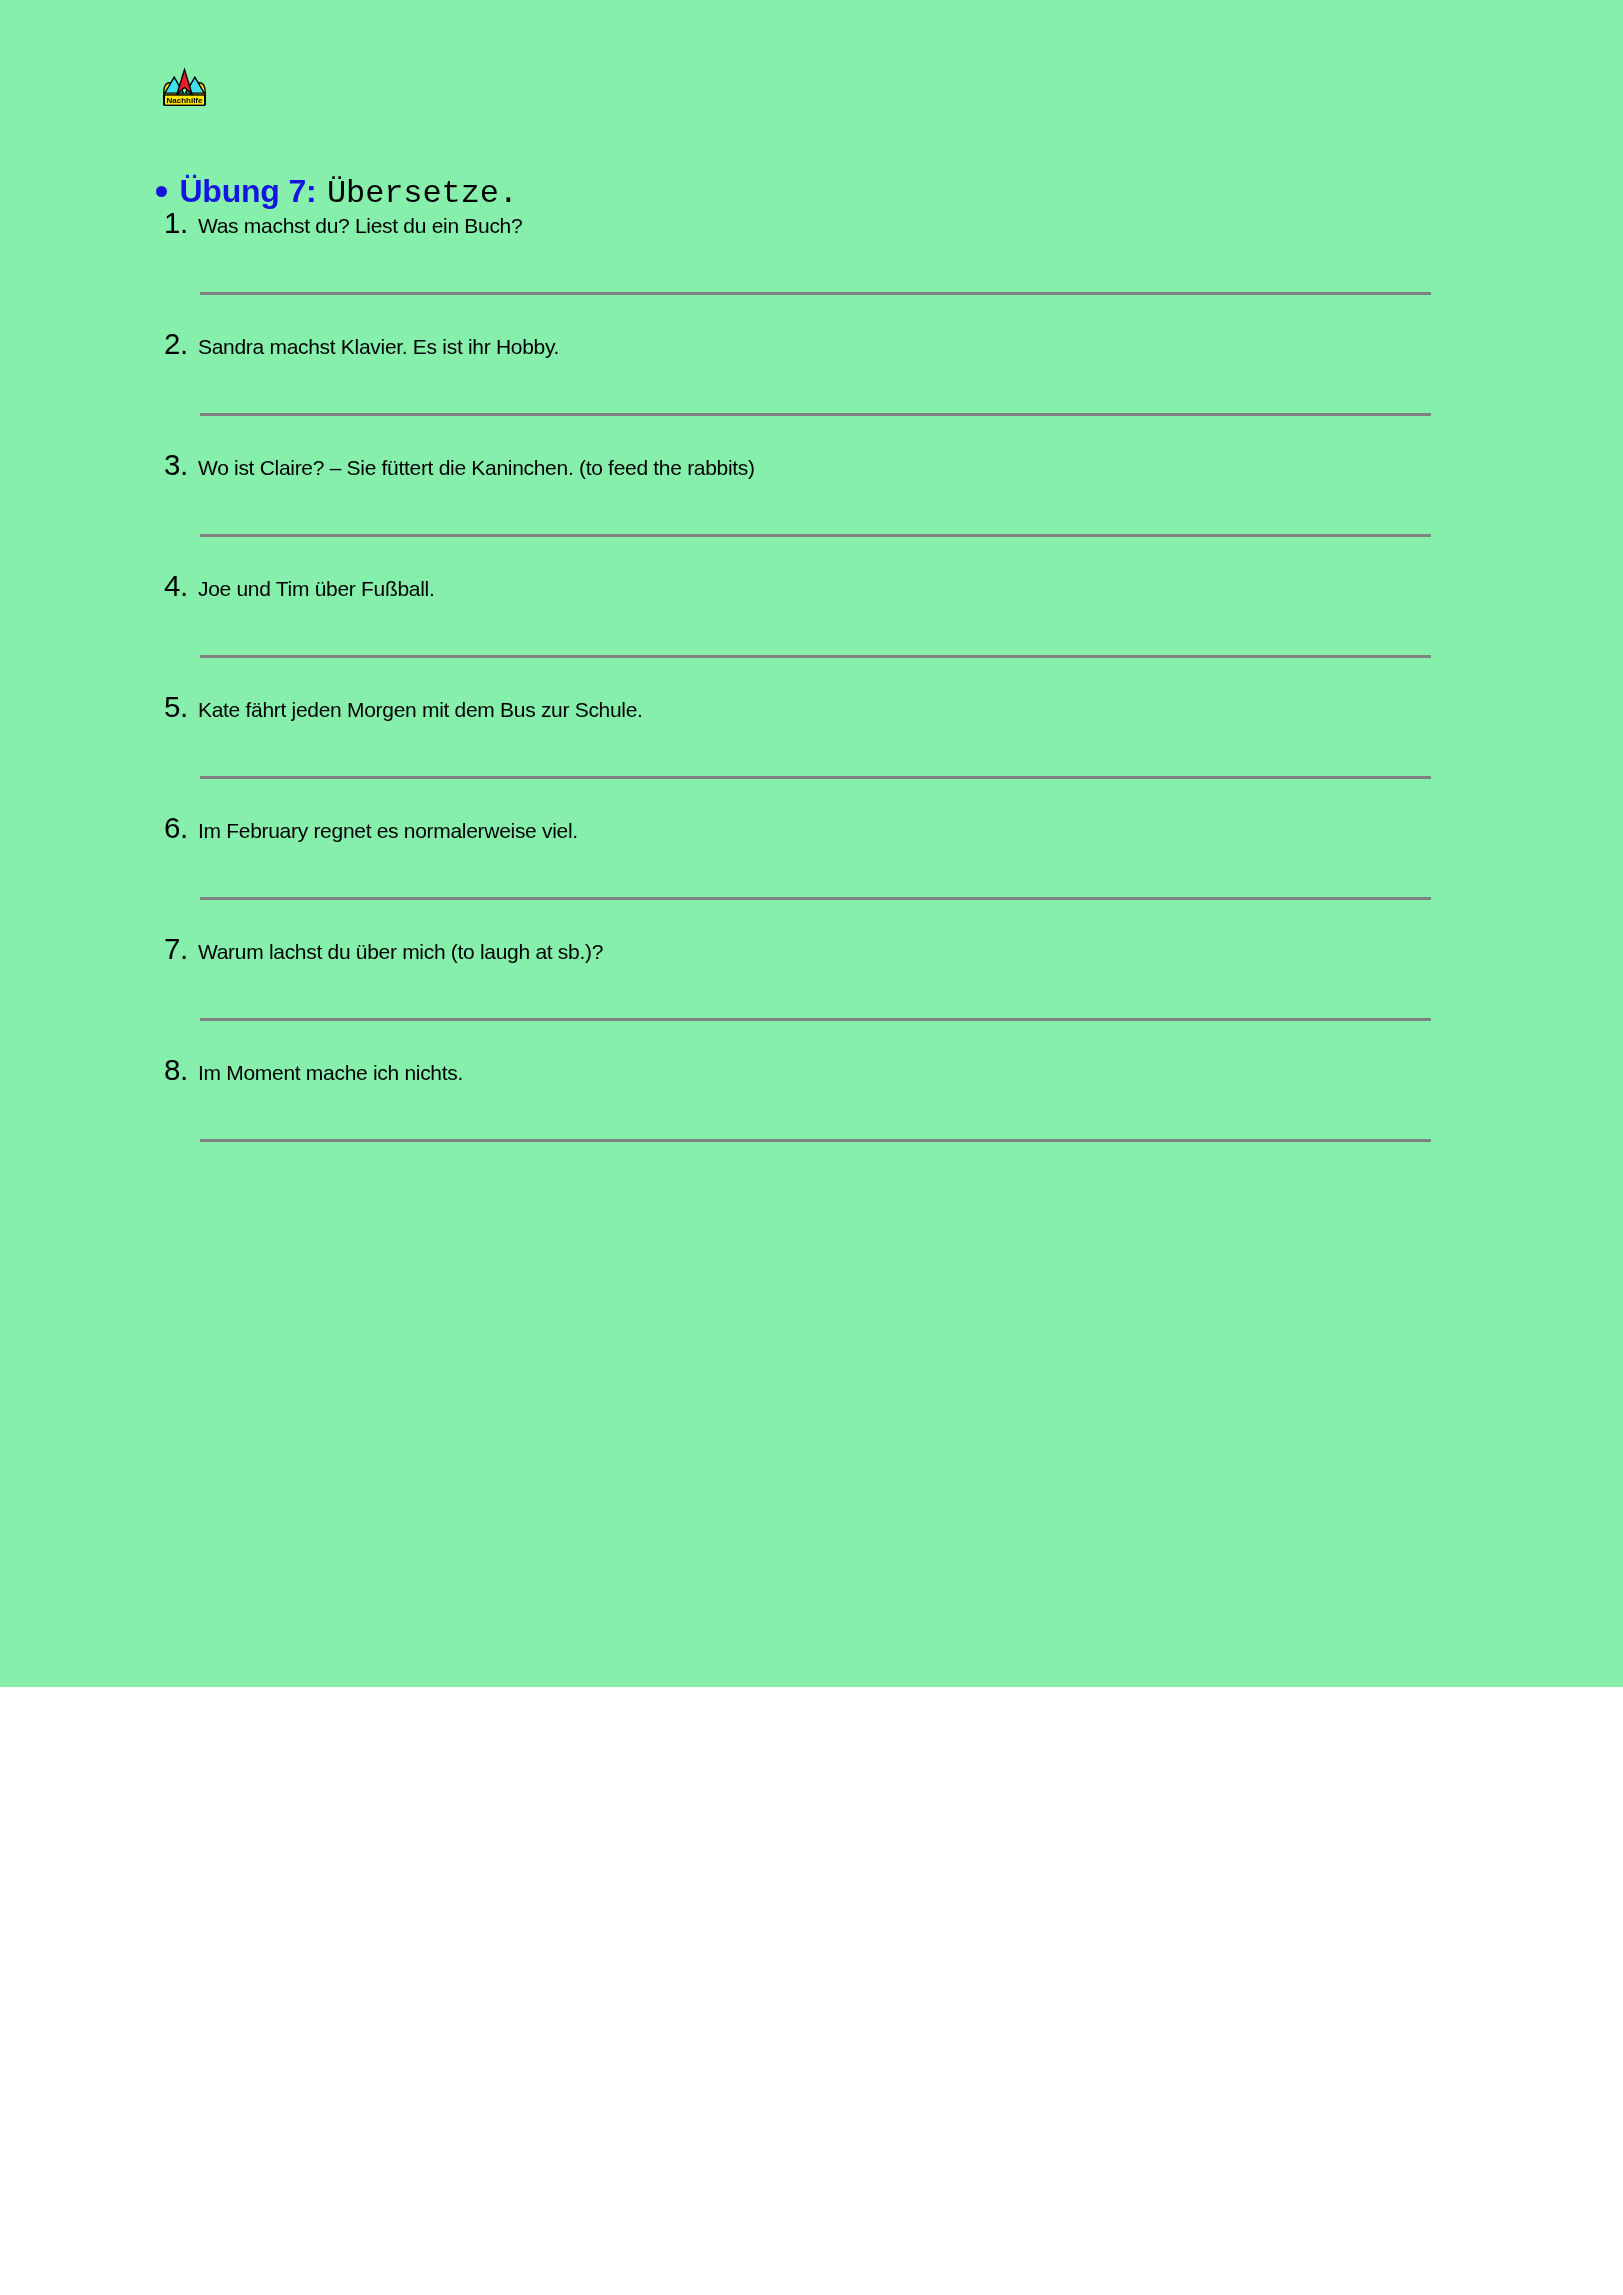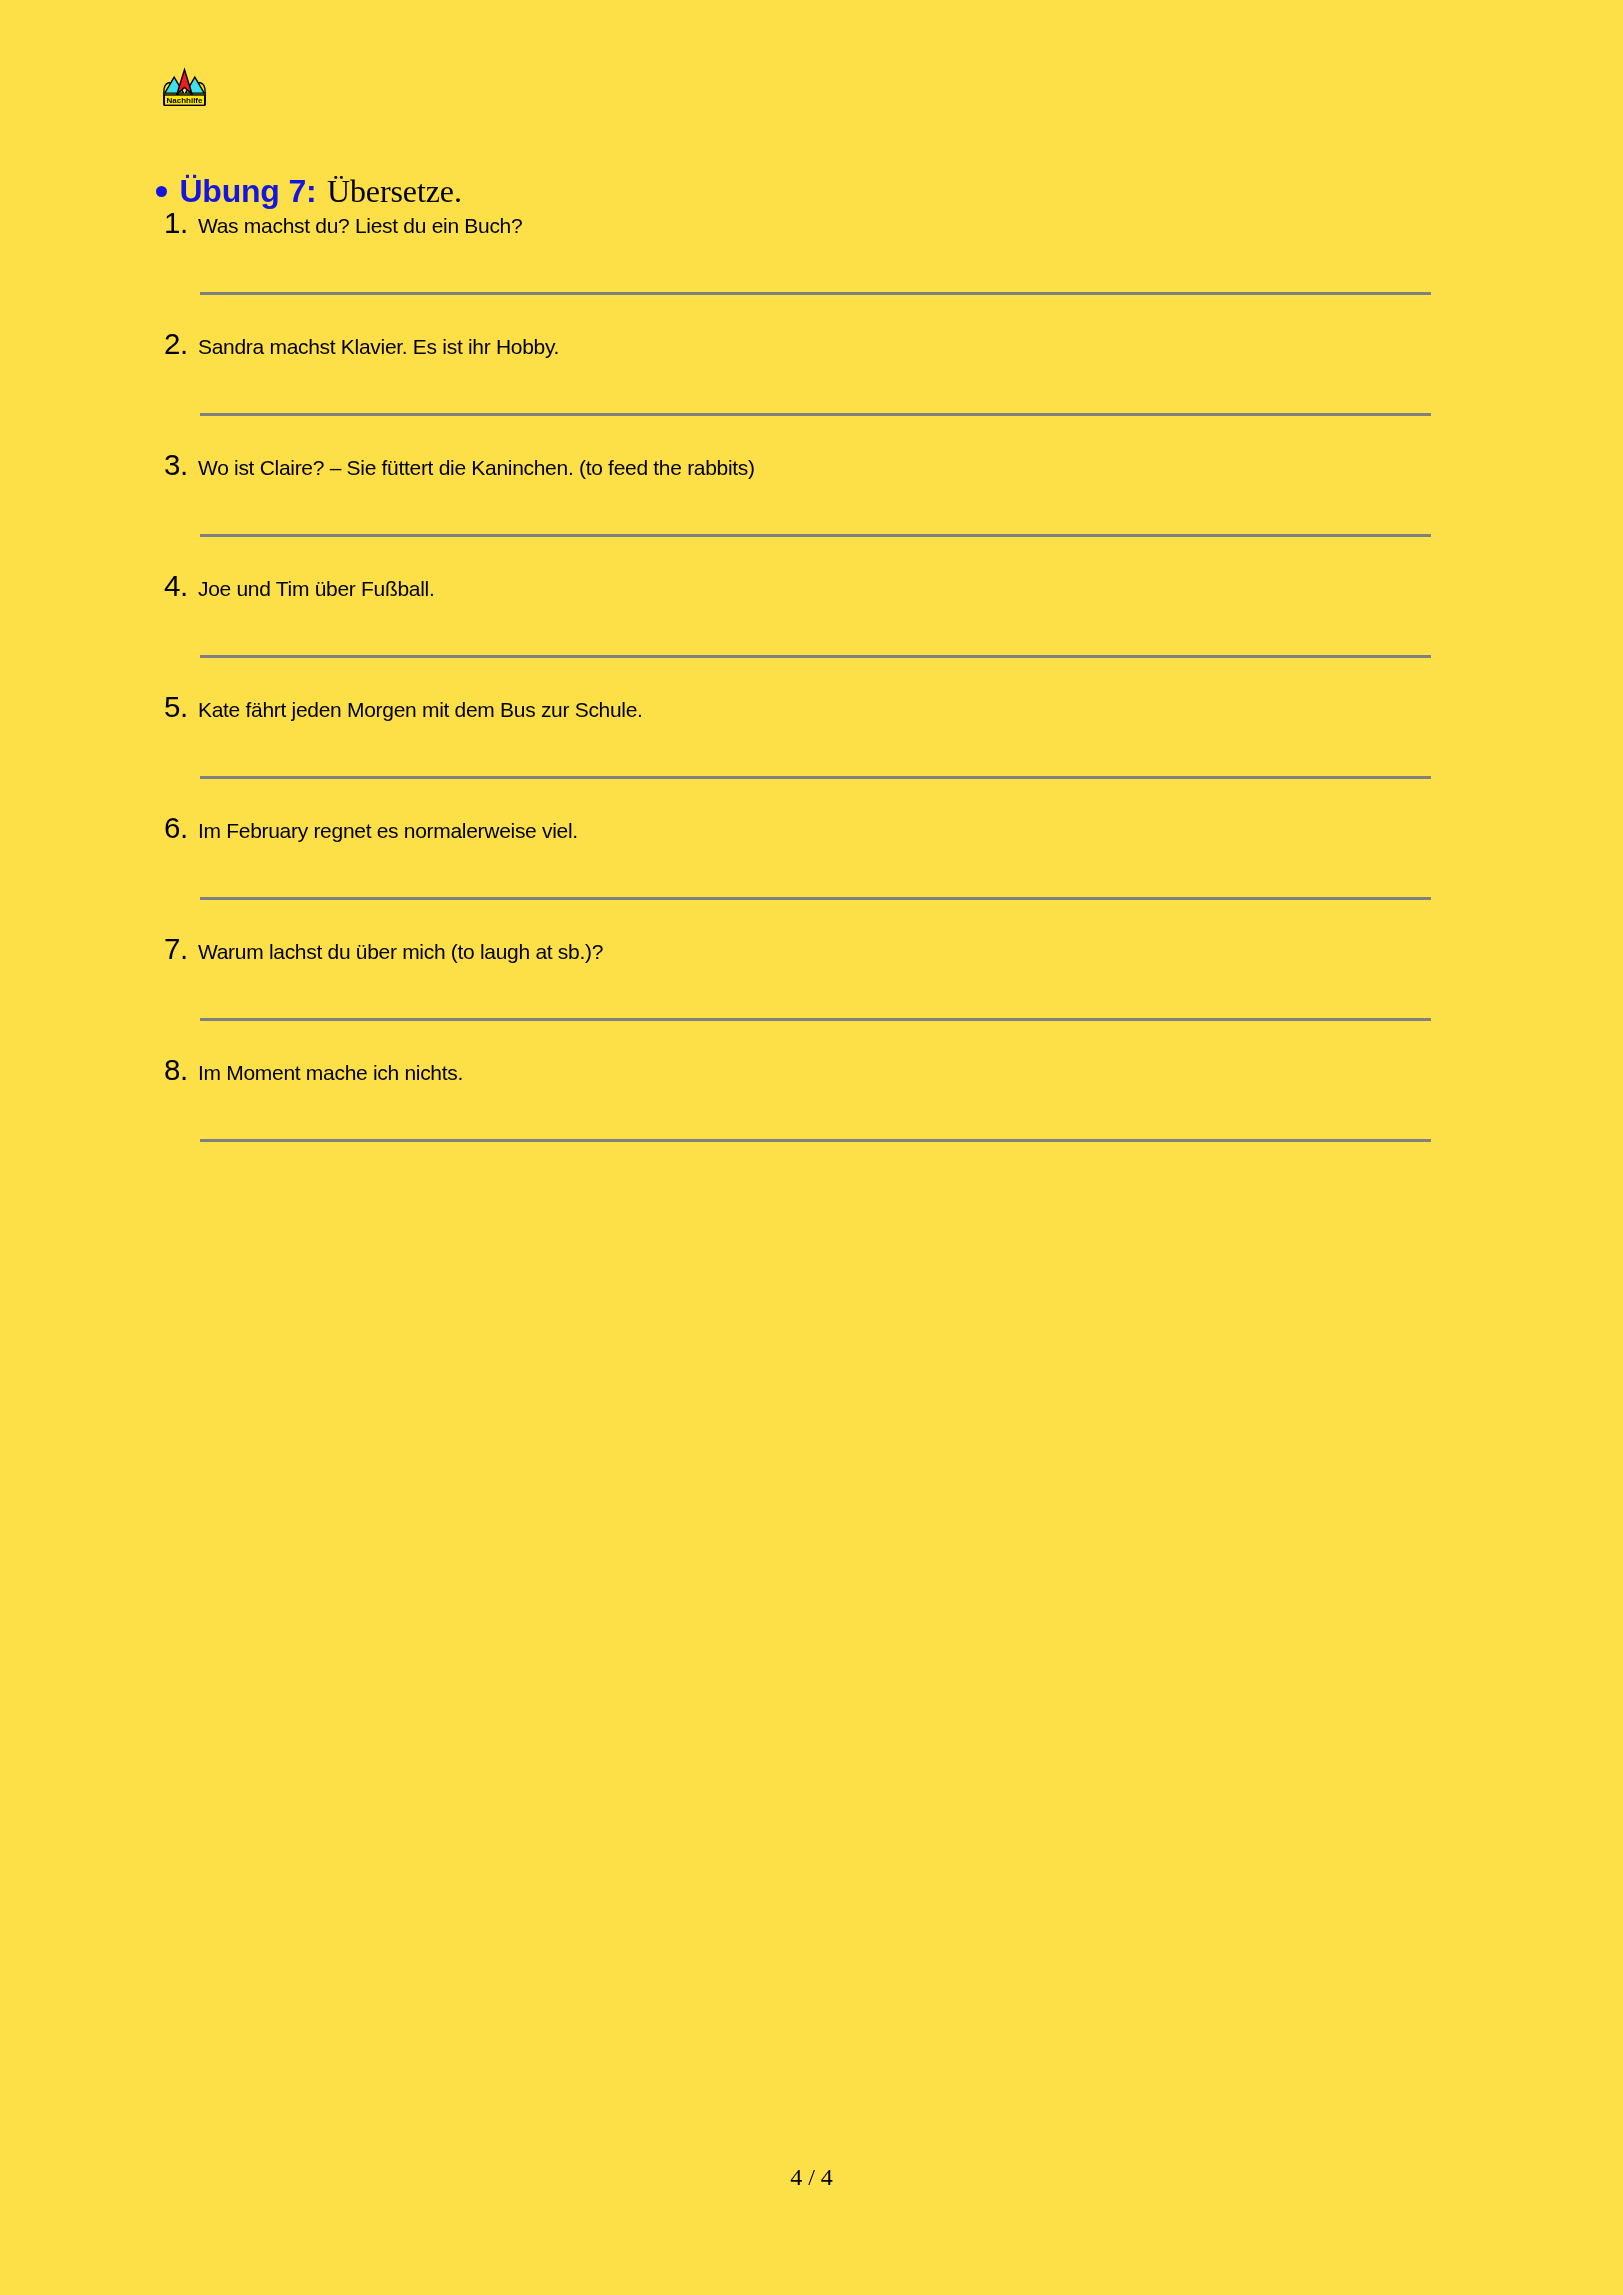--- a/index.html
+++ b/index.html
@@ -4,22 +4,22 @@
 <style>
   html, body {
     margin: 0;
     padding: 0;
     background: #ffffff;
   }
 
   .page {
     position: relative;
     width: 1623px;
-    height: 2295px;
-    background: #fde047;
+    height: 1687px;
+    background: #86efac;
     overflow: hidden;
     font-family: "Liberation Sans", sans-serif;
   }
 
   
   .doc-header {
     position: absolute;
     left: 161px;
     top: 63px;
     display: flex;
@@ -69,21 +69,21 @@
   .exercise-label {
     font-family: "Liberation Sans", sans-serif;
     font-weight: bold;
     font-size: 32px;
     color: #1515e0;
     letter-spacing: -0.2px;
     margin-top: 19px;
   }
 
   .exercise-instruction {
-    font-family: Liberation Serif, serif;
+    font-family: Liberation Mono, monospace;
     font-size: 32px;
     color: #000000;
     margin-left: 10.5px;
     letter-spacing: -0.1px;
   }
 
   
   .questions {
     position: absolute;
     left: 0;

